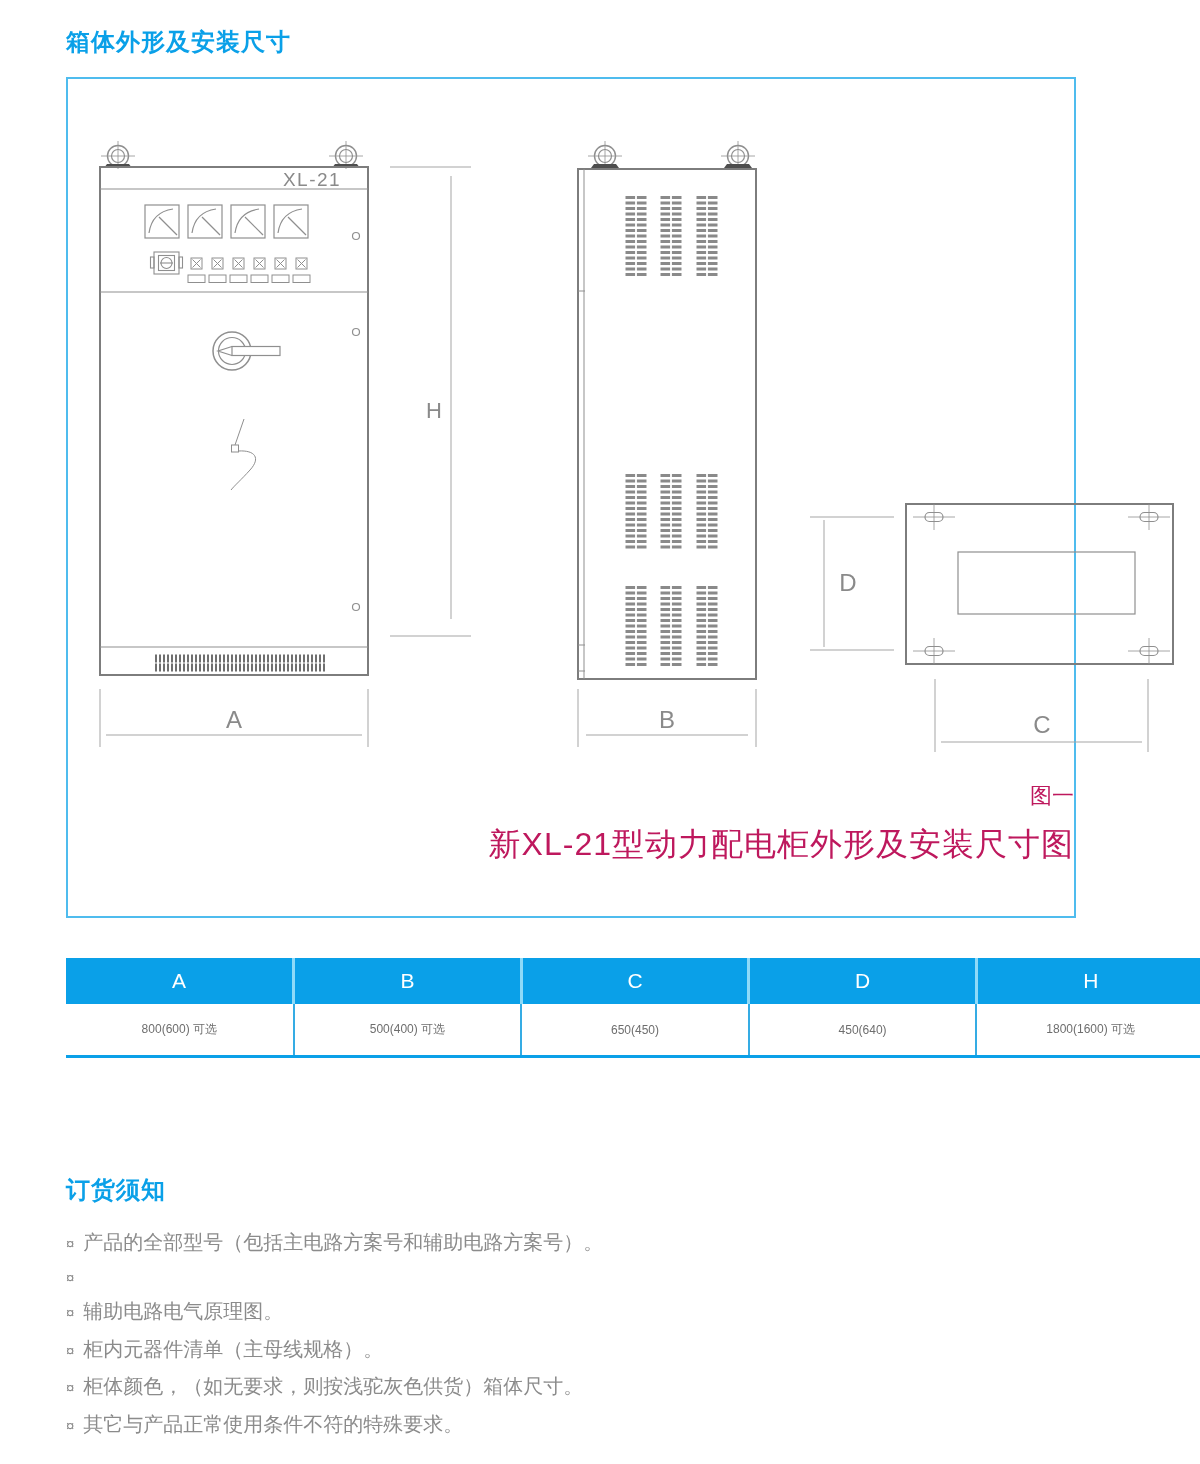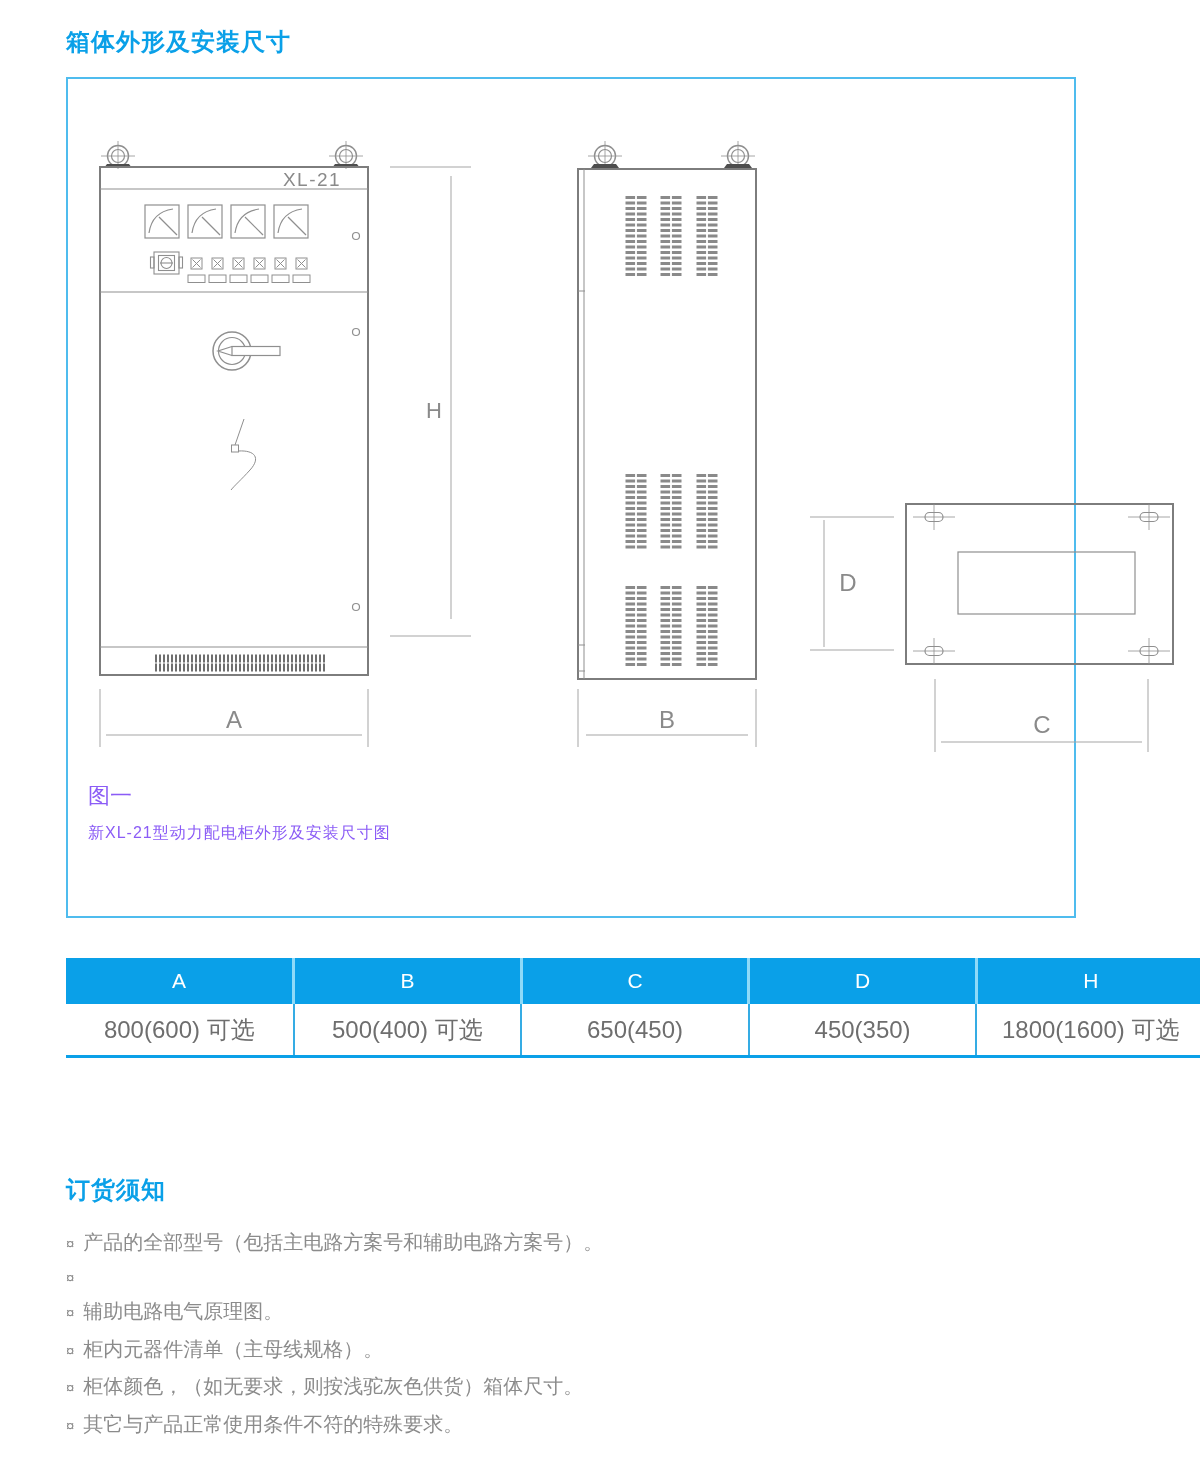--- a/index.html
+++ b/index.html
@@ -10,33 +10,33 @@
   .page{width:1138px;margin-left:30px;padding-left:36px;}
   .section-title{
     color:#0aa0e8;font-size:24px;font-weight:bold;margin:0;letter-spacing:1px;
   }
   .section-title.first{padding-top:26px;margin-bottom:19px;}
   .diagram-box{
     box-sizing:border-box;width:1010px;height:841px;
     border:2px solid #4fbcee;background:#fff;
   }
   svg.drawing{display:block;}
-  .caption{ text-align:left;color:#8b5cf6;margin-left:20px; }
+  .caption{ text-align:right;color:#be185d; }
   .caption-1{font-size:22px;margin-top:12px;}
-  .caption-2{font-size:16px;margin-top:12px;letter-spacing:1px;}
+  .caption-2{font-size:32px;margin-top:12px;letter-spacing:1px;}
   table.dims{
     width:1138px;margin-top:40px;border-collapse:collapse;table-layout:fixed;
   }
   table.dims th{
     background:#0aa0e8;color:#ffffff;font-weight:normal;font-size:21px;
     height:44px;border-right:3px solid #8edaf8;
   }
   table.dims th:last-child{border-right:none;}
   table.dims td{
-    color:#6e6e6e;font-size:24px;text-align:center;height:49px;
+    color:#6e6e6e;font-size:12px;text-align:center;height:49px;
     border-right:2px solid #35ace4;border-bottom:3px solid #0aa0e8;background:#fff;
   }
   table.dims td:last-child{border-right:none;}
   .section-title.second{margin-top:116px;}
   ul.order-list{list-style:none;margin:25px 0 0 0;padding:0;}
   ul.order-list li{
     display:flex;align-items:baseline;gap:9px;
     color:#8b8b8b;font-size:20px;margin-bottom:14px;line-height:1.18;
   }
   ul.order-list .bullet{font-size:15px;color:#8b8b8b;}
@@ -227,21 +227,21 @@
         <th>C</th>
         <th>D</th>
         <th>H</th>
       </tr>
     </thead>
     <tbody>
       <tr>
         <td>800(600) 可选</td>
         <td>500(400) 可选</td>
         <td>650(450)</td>
-        <td>450(350)</td>
+        <td>450(640)</td>
         <td>1800(1600) 可选</td>
       </tr>
     </tbody>
   </table>
 
   <h2 class="section-title second">订货须知</h2>
 
   <ul class="order-list">
     <li>
       <span class="bullet">¤</span>

